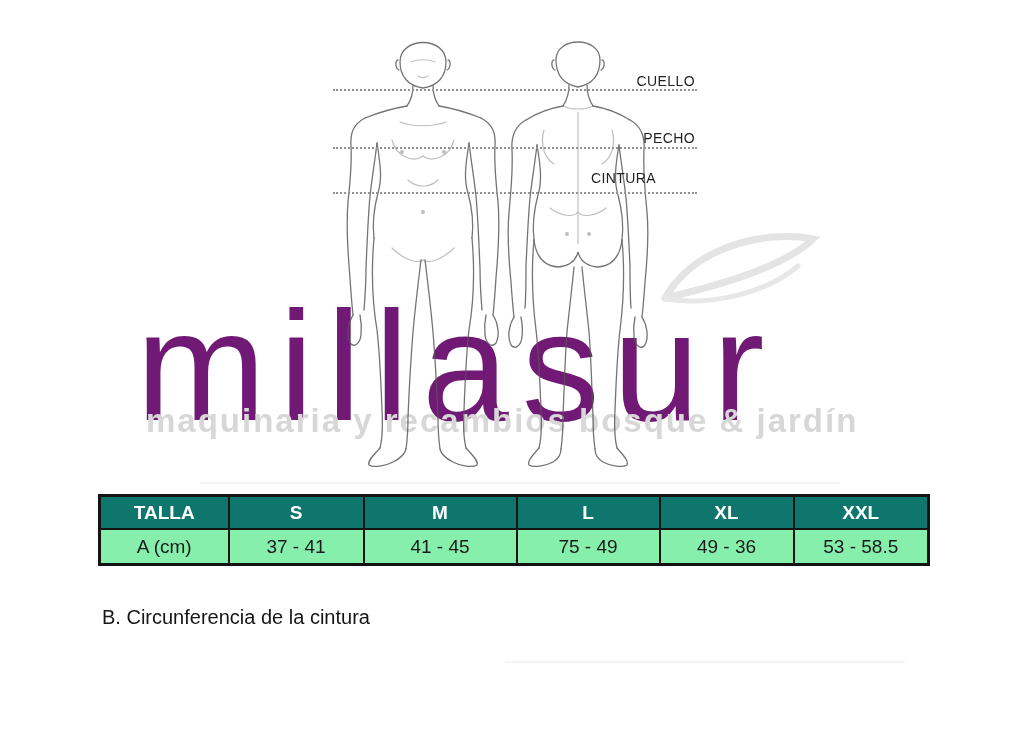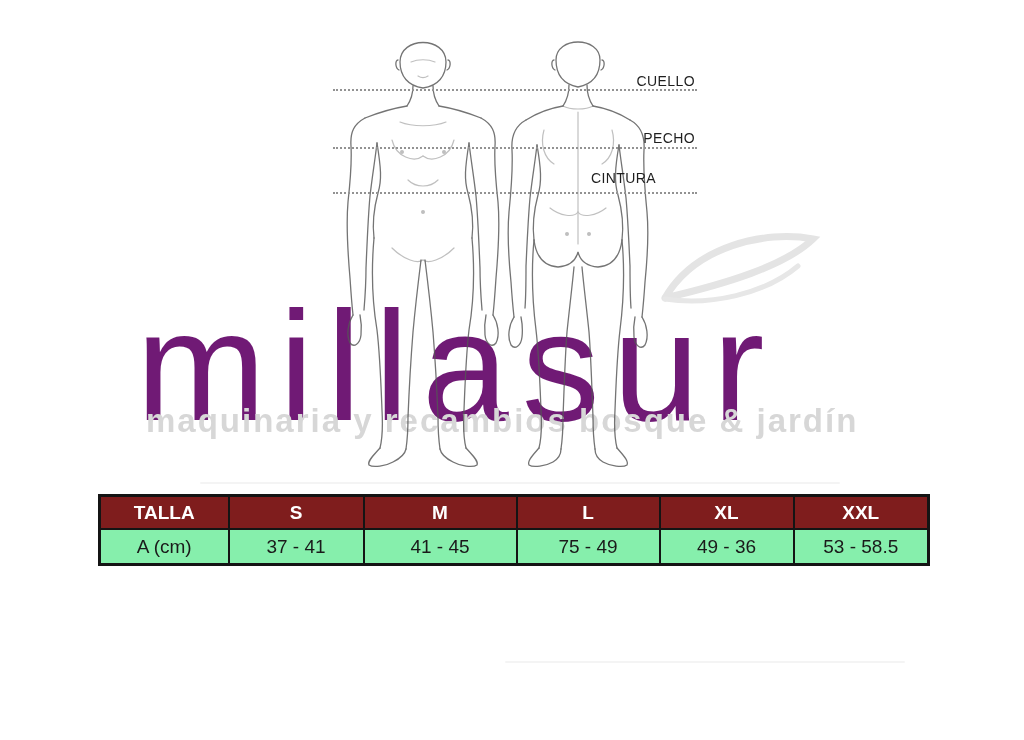--- a/index.html
+++ b/index.html
@@ -80,21 +80,21 @@
   }
   .size-table td, .size-table th {
     border: 2px solid #141414;
     text-align: center;
     vertical-align: middle;
     padding: 0;
     overflow: hidden;
   }
   .size-table { border: 3px solid #141414; }
   .size-table thead th {
-    background: #7f1d1d;
+    background: #0f766e;
     color: #ffffff;
     font-weight: bold;
     height: 31px;
   }
   .size-table .row-a td { background: #86efac; height: 33px; }
   .size-table .row-b td { background: #eeeeee; height: 32px; }
 
   
   .footnotes {
     position: absolute;
@@ -243,18 +243,19 @@
         <td>37 - 41</td>
         <td>41 - 45</td>
         <td>75 - 49</td>
         <td>49 - 36</td>
         <td>53 - 58.5</td>
       </tr>
     </tbody>
   </table>
 
   <div class="footnotes">
+    <div>B. Circunferencia de la cintura</div>
   </div>
 
   <div class="smudge smudge-1"></div>
   <div class="smudge smudge-2"></div>
 
 </div>
 
 </body></html>

